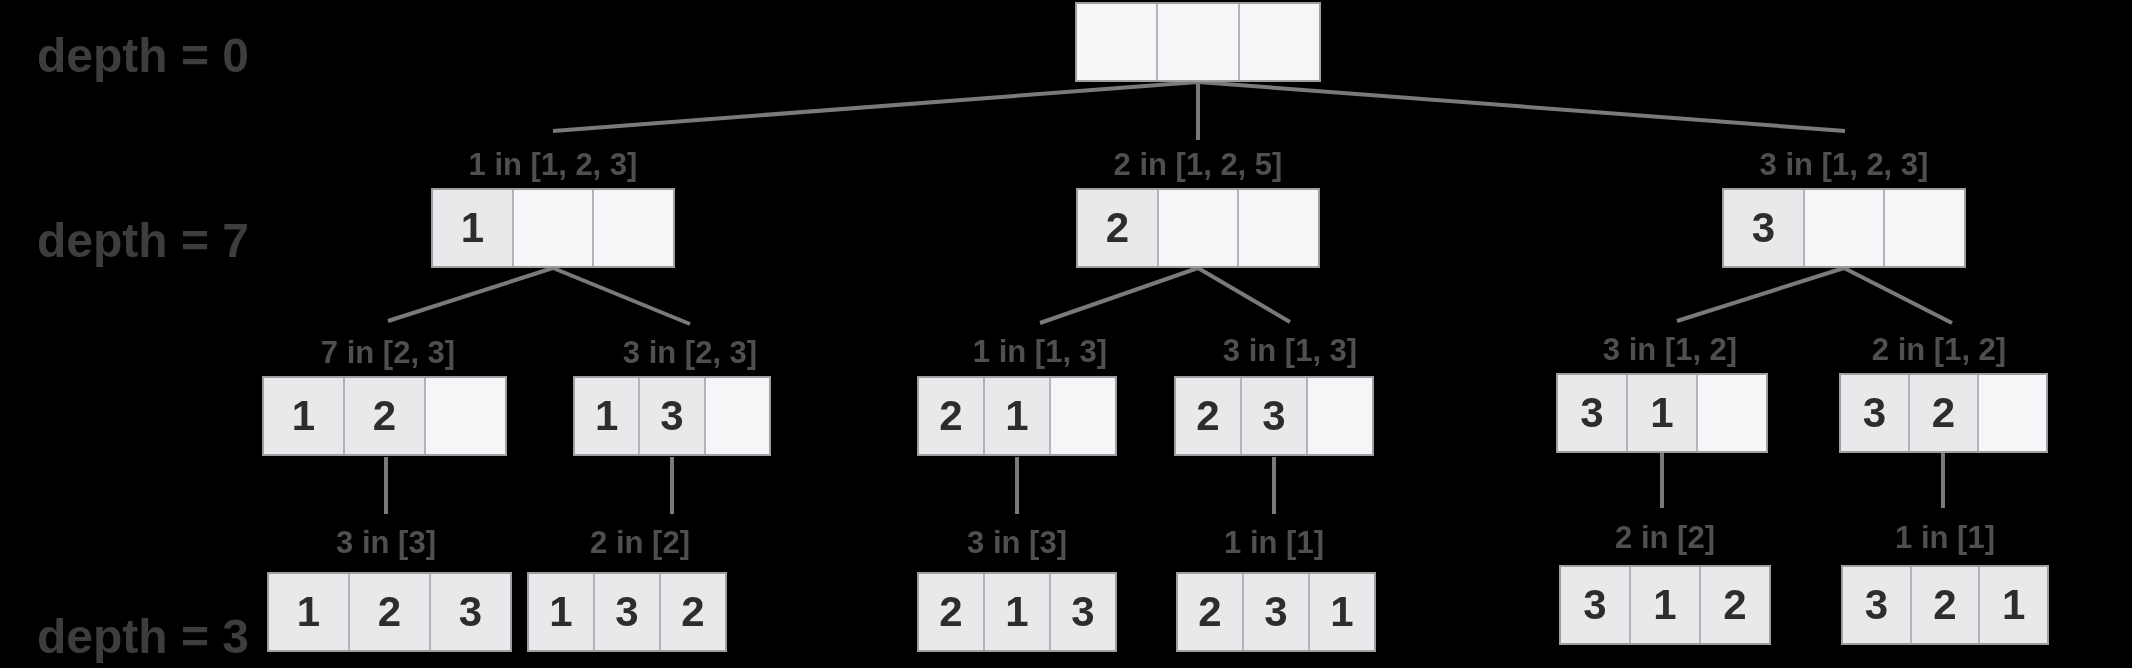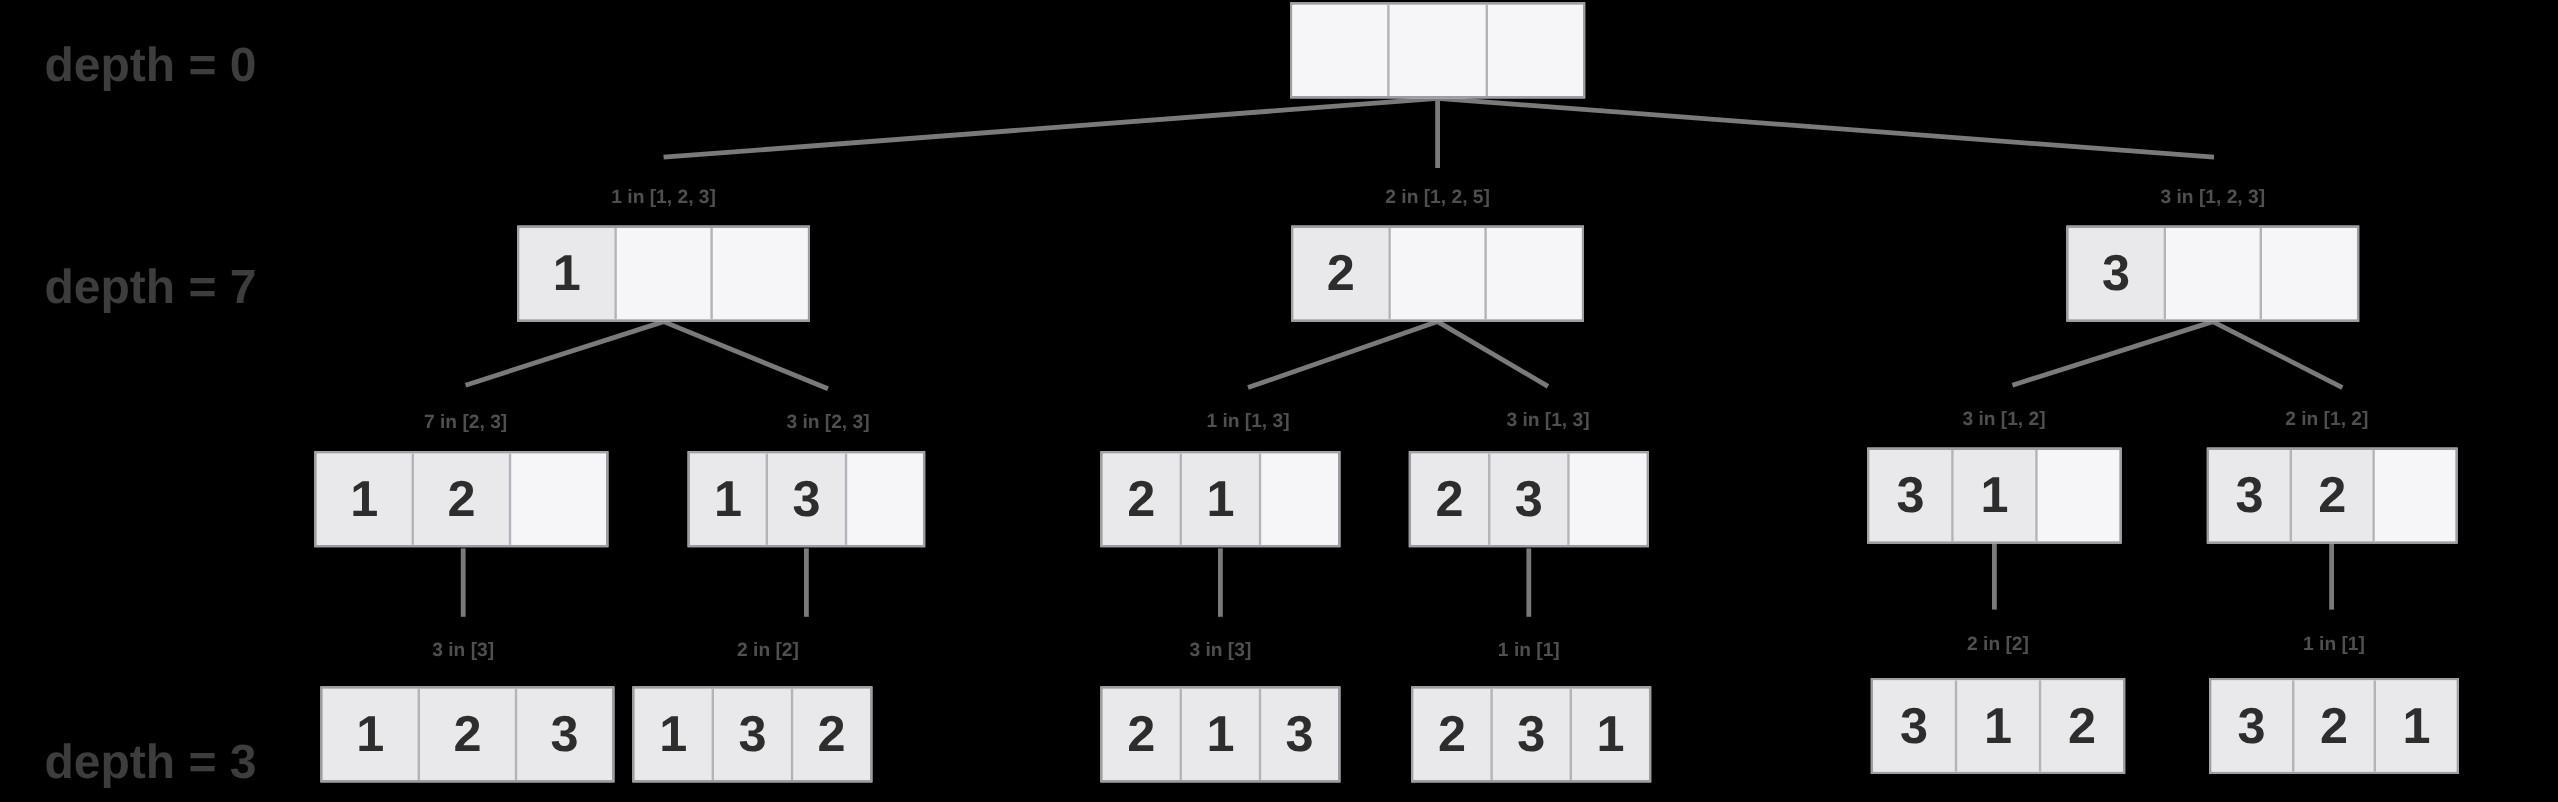--- a/index.html
+++ b/index.html
@@ -7,38 +7,38 @@
     --cell-border:#b5b3b7; --node-border:#9f9da1; --connector:#7a7a7a;
     --depth-label:#3d3d3d; --choice-label:#4f4f4f; --digit:#2d2d2d;
   }
   html,body{margin:0;padding:0;background:var(--background);}
   .canvas{
     position:relative;width:2132px;height:668px;background:var(--background);
     font-family:"Liberation Sans", sans-serif;overflow:hidden;
   }
   .depth-label{
     position:absolute;left:37px;transform:translateY(-50%);
-    color:var(--depth-label);font-size:40px;font-weight:bold;white-space:nowrap;
+    color:var(--depth-label);font-size:48px;font-weight:bold;white-space:nowrap;
   }
   .connectors{position:absolute;left:0;top:0;width:2132px;height:668px;}
   .connectors line{stroke:var(--connector);stroke-width:4;}
   .node{
     position:absolute;display:flex;height:80px;box-sizing:border-box;
     border:2px solid var(--node-border);background:var(--cell-empty);
   }
   .cell{
     flex:1;display:flex;align-items:center;justify-content:center;
     background:var(--cell-empty);border-left:2px solid var(--cell-border);
     font-size:42px;font-weight:bold;color:var(--digit);
   }
   .cell:first-child{border-left:none;}
   .cell.filled{background:var(--cell-filled);}
   .choice-label{
     position:absolute;transform:translate(-50%,-50%);
-    color:var(--choice-label);font-size:16px;font-weight:bold;white-space:nowrap;
+    color:var(--choice-label);font-size:31px;font-weight:bold;white-space:nowrap;
   }
 </style>
 </head>
 <body>
 
 <div class="canvas">
 
   <div class="depth-label" style="top:55px">depth = 0</div>
   <div class="depth-label" style="top:240px">depth = 7</div>
   <div class="depth-label" style="top:636px">depth = 3</div>

